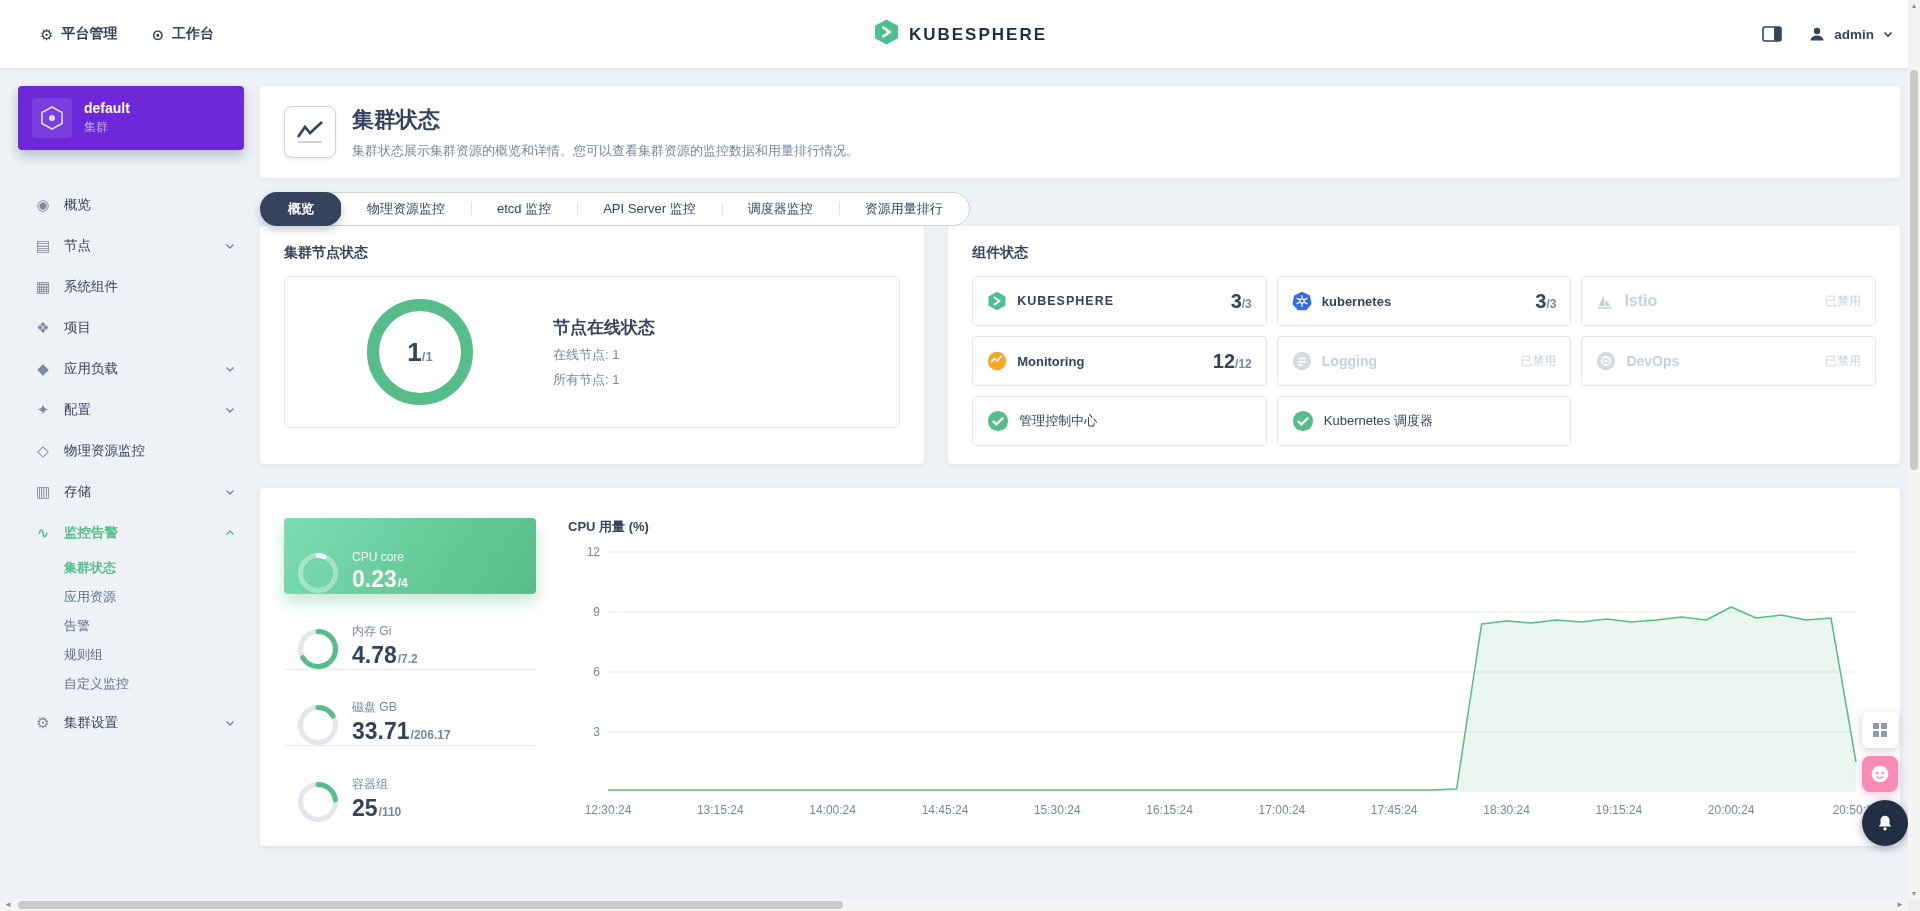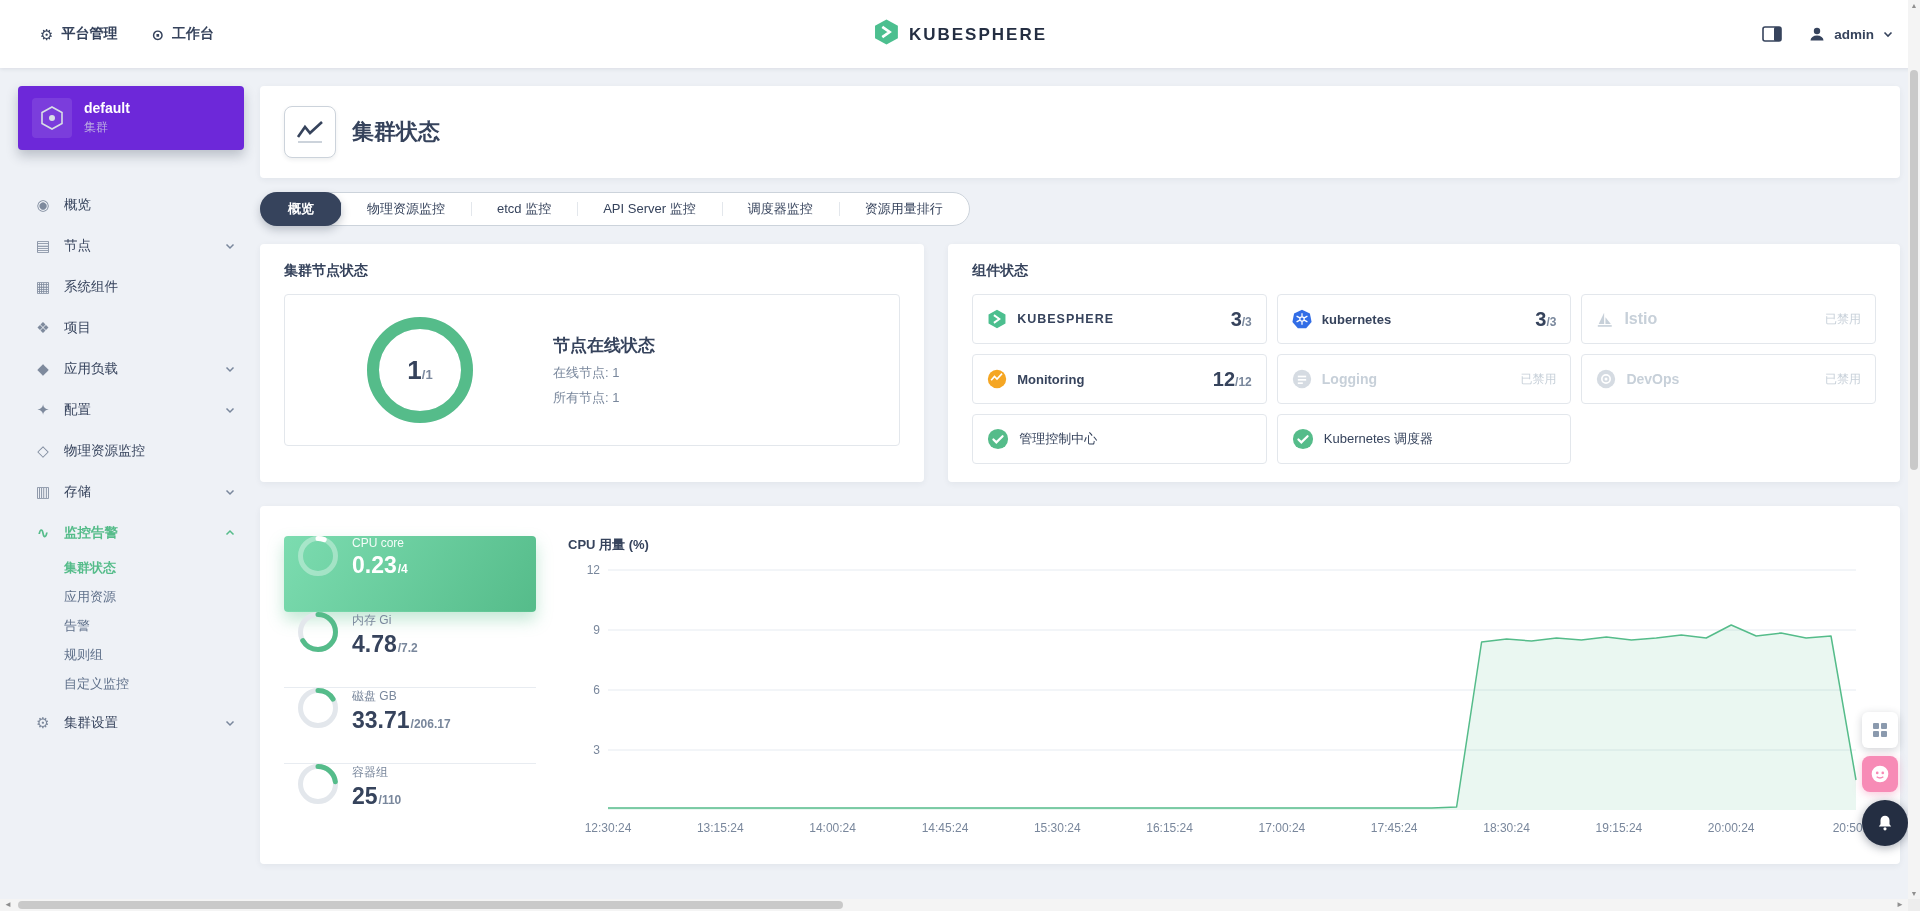--- a/index.html
+++ b/index.html
@@ -44,21 +44,21 @@
 .banner-title{font-size:22px;font-weight:700;color:#36435c}
 .banner-desc{font-size:13px;color:#79879c;margin-top:7px}
 
 
 .tabs{margin-top:14px;display:inline-flex;background:#fff;border:1px solid #ccd3db;border-radius:18px;height:34px;align-items:stretch}
 .tab{display:flex;align-items:center;padding:0 26px;font-size:13px;color:#36435c;cursor:pointer;position:relative;white-space:nowrap}
 .tab:not(.active):not(:first-child)::before{content:"";position:absolute;left:0;top:9px;bottom:9px;width:1px;background:#e3e7ec}
 .tab.active{background:#36435c;color:#fff;border-radius:17px;font-weight:700;margin:-1px;padding:0 28px;box-shadow:0 4px 8px rgba(36,46,66,.25)}
 
 
-.row{display:flex;gap:24px;margin-top:18px;align-items:stretch}
+.row{display:flex;gap:24px;align-items:stretch}
 .node-card{flex:0 0 40.5%;padding:18px 24px}
 .comp-card{flex:1;min-width:0;padding:18px 24px}
 .node-box{margin-top:14px;border:1px solid #e3e7ec;border-radius:4px;height:152px;display:flex;align-items:center;gap:80px;padding:0 30px 0 82px}
 .node-donut{position:relative;width:106px;height:106px;flex:none}
 .node-center{position:absolute;inset:0;display:flex;align-items:center;justify-content:center}
 .node-center b{font-size:26px;font-weight:700;color:#36435c}
 .node-center span{font-size:13px;font-weight:700;color:#79879c;margin-top:8px}
 .node-info-title{font-size:17px;font-weight:700;color:#36435c}
 .node-line{font-size:13px;color:#79879c;margin-top:7px}
 
@@ -72,21 +72,21 @@
 .comp-cell.disabled .comp-name{color:#c7d0d9}
 .comp-cell.ok .comp-name{font-weight:400}
 .c-big{font-size:20px;font-weight:700;color:#36435c}
 .c-small{font-size:12px;font-weight:700;color:#79879c}
 .comp-status{font-size:12px;color:#c7d0d9;white-space:nowrap}
 
 
 .usage-card{margin-top:24px;padding:18px 24px 24px}
 .usage-body{display:flex;gap:28px;margin-top:12px}
 .metrics{width:252px;flex:none;display:flex;flex-direction:column}
-.metric{height:76px;display:flex;align-items:flex-start;gap:14px;padding:0 14px;border-bottom:1px solid #e8ecf1;cursor:pointer}
+.metric{height:76px;display:flex;align-items:flex-end;gap:14px;padding:0 14px;border-bottom:1px solid #e8ecf1;cursor:pointer}
 .metric:last-child{border-bottom:none}
 .metric.active{background:linear-gradient(125deg,#7cdcb0,#55bc8a);border-radius:4px;border-bottom-color:transparent;box-shadow:0 8px 16px rgba(85,188,138,.35)}
 .metric-donut{flex:none;display:flex}
 .metric-label{font-size:12px;color:#79879c}
 .metric.active .metric-label{color:rgba(255,255,255,.92)}
 .metric-value{margin-top:2px;display:flex;align-items:baseline}
 .v-big{font-size:23px;font-weight:700;color:#36435c}
 .v-small{font-size:12px;font-weight:700;color:#79879c;margin-left:1px}
 .metric.active .v-big,.metric.active .v-small{color:#fff}
 .chart-wrap{flex:1;min-width:0}
@@ -257,20 +257,21 @@
 
     <section class="card banner">
       <span class="banner-ic">
         <svg width="32" height="32" viewBox="0 0 32 32">
             <polyline points="4,21 11,11 16,17 28,6" stroke="#36435c" stroke-width="2.6" fill="none"></polyline>
             <polyline points="4,26 28,26" stroke="#ccd3db" stroke-width="2" fill="none"></polyline>
           </svg>
       </span>
       <span>
         <div class="banner-title">集群状态</div>
+        <div class="banner-desc">集群状态展示集群资源的概览和详情。您可以查看集群资源的监控数据和用量排行情况。</div>
       </span>
     </section>
 
     <div class="tabs" id="tabs">
         <div class="tab active">概览</div>
         <div class="tab">物理资源监控</div>
         <div class="tab">etcd 监控</div>
         <div class="tab">API Server 监控</div>
         <div class="tab">调度器监控</div>
         <div class="tab">资源用量排行</div>

